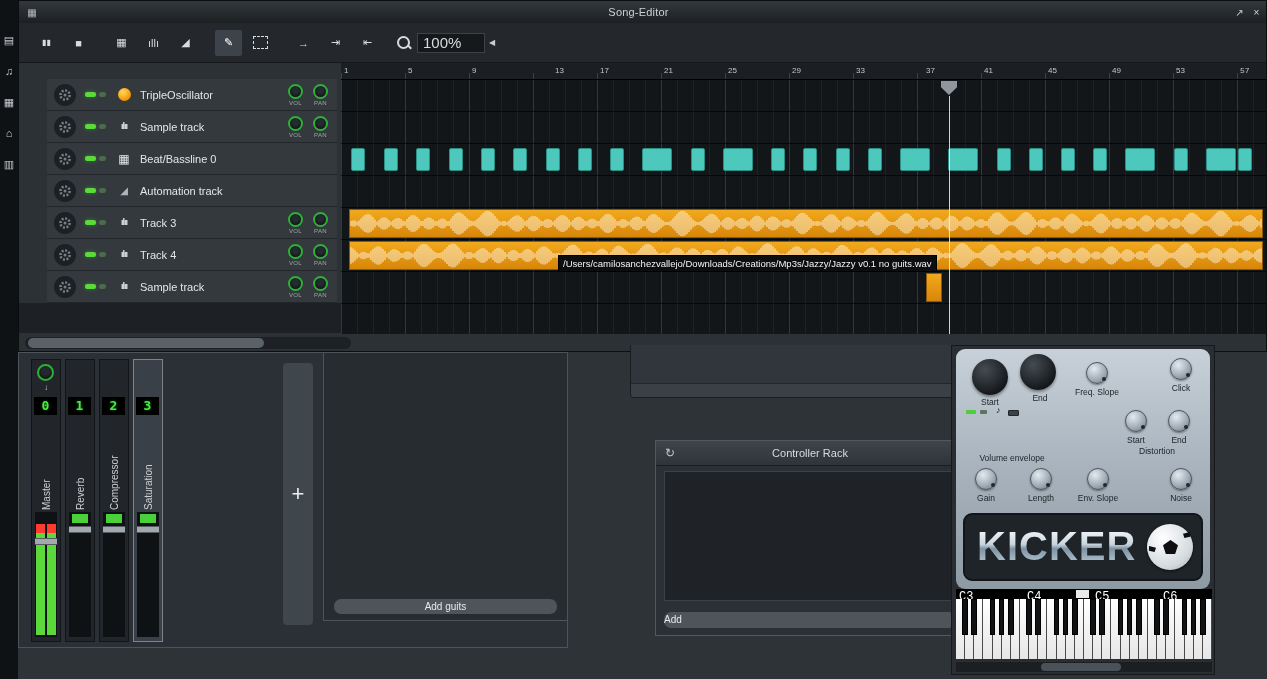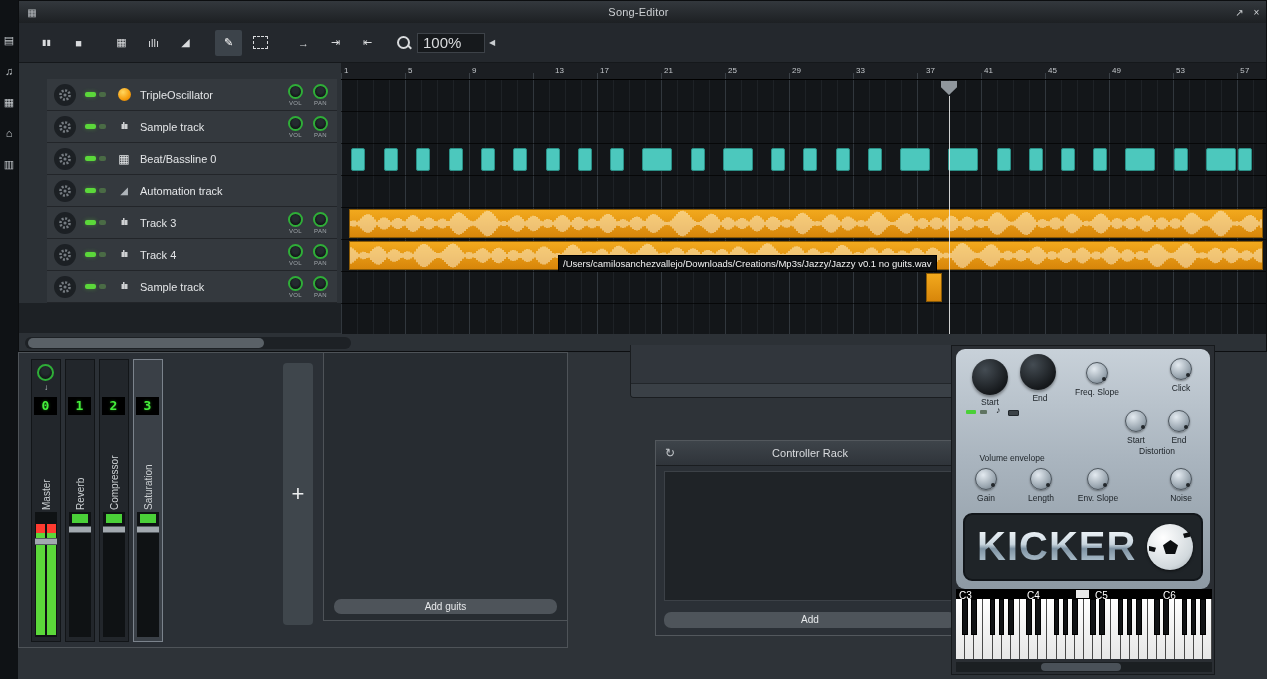--- a/index.html
+++ b/index.html
@@ -85,39 +85,39 @@
   
   .panelpartial{position:absolute;left:630px;top:345px;width:330px;height:53px;background:#31363c;border:1px solid #1a1d20;border-top:none;border-radius:0 0 4px 4px;box-sizing:border-box;}
   .panelfoot{position:absolute;left:0;right:0;bottom:0;height:13px;background:#3a4046;border-top:1px solid #22262a;border-radius:0 0 3px 3px;}
 
   
   .crack{position:absolute;left:655px;top:440px;width:310px;height:196px;background:#2b3036;border:1px solid #53585d;box-sizing:border-box;}
   .cr-title{height:24px;background:linear-gradient(#3e444a,#2f343a);display:flex;align-items:center;color:#d9dbde;font-size:11px;border-bottom:1px solid #1a1d20;}
   .cr-icon{width:28px;text-align:center;color:#c3c7cb;font-size:12px;}
   .cr-label{flex:1;text-align:center;margin-right:28px;}
   .cr-body{position:absolute;left:8px;top:30px;right:8px;height:128px;background:#1f2327;border:1px solid #3c4147;}
-  .cr-add{position:absolute;left:8px;right:8px;bottom:7px;height:16px;background:#4e545a;border-radius:7px;color:#e7e9eb;font-size:10px;text-align:center;line-height:16px;}
+  .cr-add{position:absolute;left:8px;right:8px;bottom:7px;height:16px;background:#4e545a;border-radius:7px;color:#e7e9eb;font-size:10px;text-align:left;line-height:16px;}
 
   
   .kicker{position:absolute;left:951px;top:345px;width:264px;height:330px;background:#2a2e33;border:1px solid #16191c;box-sizing:border-box;}
   .kface{position:absolute;left:4px;top:3px;width:254px;height:240px;background:linear-gradient(180deg,#c8d1d9,#aab5bf 45%,#8d99a3);border-radius:9px;}
   .bknob{position:absolute;width:36px;height:36px;border-radius:50%;background:radial-gradient(circle at 36% 30%,#444c53,#15181b 72%);box-shadow:0 2px 3px rgba(0,0,0,.4);}
   .sknob{position:absolute;width:22px;height:22px;border-radius:50%;background:radial-gradient(circle at 36% 30%,#e3eaf0,#9aa6b0 62%,#66717b);border:1px solid #4d565e;box-sizing:border-box;box-shadow:0 1px 2px rgba(0,0,0,.4);}
   .snotch{position:absolute;left:15px;top:14px;width:4px;height:4px;border-radius:50%;background:#23282c;}
   .klabel{position:absolute;width:56px;text-align:center;font-size:8.5px;color:#20262b;}
   .kled{position:absolute;height:4px;border-radius:1px;}
   .knote{position:absolute;font-size:9px;color:#23282c;}
   .logo{position:absolute;left:7px;top:164px;width:240px;height:68px;background:#1f2428;border-radius:9px;border:2px solid #12161a;box-sizing:border-box;}
   .logotext{position:absolute;left:12px;top:9px;font-size:40px;font-weight:bold;letter-spacing:1px;background:linear-gradient(180deg,#f4f8fb 10%,#c9d6df 45%,#7e93a3 55%,#b6c7d3 90%);-webkit-background-clip:text;background-clip:text;color:transparent;}
   .ball{position:absolute;right:8px;top:9px;width:46px;height:46px;border-radius:50%;background:radial-gradient(circle at 35% 30%,#ffffff,#d2d9dd 68%,#99a1a7);box-shadow:0 1px 3px rgba(0,0,0,.6);}
   .pent{position:absolute;left:16px;top:16px;width:15px;height:14px;background:#0d0f11;clip-path:polygon(50% 0,100% 38%,81% 100%,19% 100%,0 38%);}
   .pedge1{position:absolute;left:2px;top:22px;width:7px;height:6px;background:#0d0f11;clip-path:polygon(0 0,100% 30%,80% 100%,0 80%);}
   .pedge2{position:absolute;right:3px;top:8px;width:7px;height:6px;background:#0d0f11;clip-path:polygon(0 30%,100% 0,100% 80%,20% 100%);}
   .kbstrip{position:absolute;left:4px;top:243px;width:256px;height:10px;background:#000;}
-  .octlabel{position:absolute;top:1px;font-size:10px;color:#ffffff;}
+  .octlabel{position:absolute;top:1px;font-size:12px;color:#ffffff;font-family:Liberation Mono, monospace;}
   .kbmarker{position:absolute;left:120px;top:1px;width:13px;height:8px;background:#e9e9e9;}
   .keys{position:absolute;left:4px;top:253px;width:256px;height:60px;background:#111;}
   .wkey{position:absolute;top:0;height:60px;background:linear-gradient(#ffffff,#e6e6e6);border-right:1px solid #4a4a4a;box-sizing:border-box;}
   .bkey{position:absolute;top:0;height:36px;background:#101214;border:1px solid #000;box-sizing:border-box;z-index:2;}
   .kscroll{position:absolute;left:4px;top:316px;width:256px;height:10px;background:#1b1f22;}
   .kshandle{position:absolute;left:85px;top:1px;width:80px;height:8px;background:#4a5158;border-radius:4px;}
 </style>
 </head>
 <body>
 

